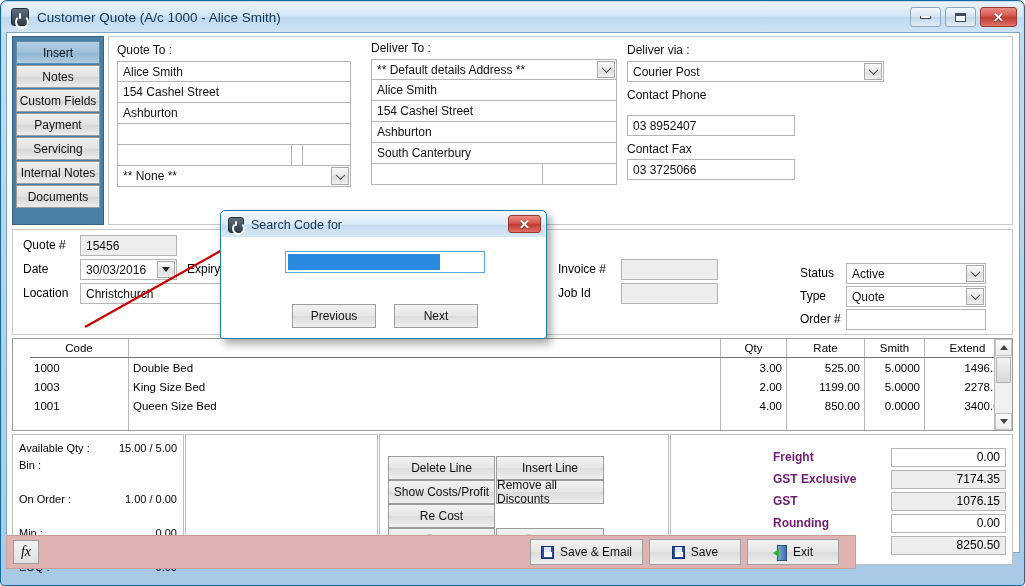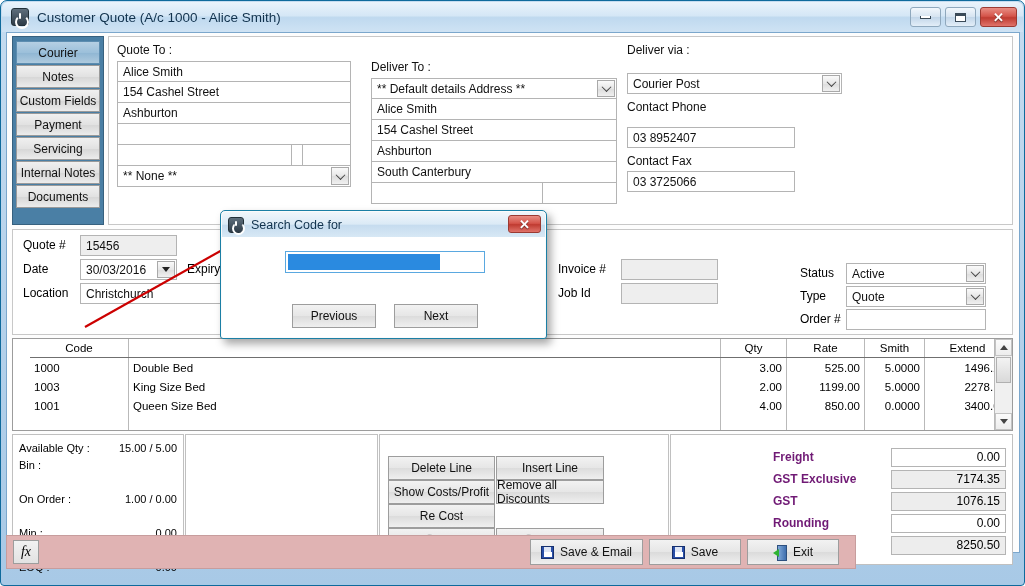--- a/index.html
+++ b/index.html
@@ -333,21 +333,21 @@
       <div class="win-btn close">
           <span class="glyph-close">✕</span>
         </div>
     </div>
   </div>
 
   <div id="client">
 
     <div id="tabrail">
       <div class="tab-item active">
-          <span>Courier</span>
+          <span>Insert</span>
         </div>
       <div class="tab-item">
           <span>Notes</span>
         </div>
       <div class="tab-item">
           <span>Custom Fields</span>
         </div>
       <div class="tab-item">
           <span>Payment</span>
         </div>
@@ -378,21 +378,21 @@
           </div>
           <div class="combo" style="border-top:none;">
             <span>** None **</span>
             <span class="arrow">
                 <i class="chev"></i>
               </span>
           </div>
         </div>
       </div>
 
-      <div class="grp" style="left:262px; top:23px; width:246px;">
+      <div class="grp" style="left:262px; top:4px; width:246px;">
         <div class="fld-label">Deliver To :</div>
         <div style="margin-top:4px;">
           <div class="combo addr-row">
             <span>** Default details Address **</span>
             <span class="arrow">
                 <i class="chev"></i>
               </span>
           </div>
           <div class="txtbox addr-row" style="border-top:none;">Alice Smith</div>
           <div class="txtbox addr-row" style="border-top:none;">154 Cashel Street</div>
@@ -400,21 +400,21 @@
           <div class="txtbox addr-row" style="border-top:none;">South Canterbury</div>
           <div style="display:flex;">
             <div class="txtbox" style="border-top:none; width:172px;"></div>
             <div class="txtbox" style="border-top:none; border-left:none; width:74px;"></div>
           </div>
         </div>
       </div>
 
       <div class="grp" style="left:518px; top:6px; width:215px;">
         <div class="fld-label">Deliver via :</div>
-        <div class="combo" style="margin-top:16px; width:215px;">
+        <div class="combo" style="margin-top:4px; width:257px;">
           <span>Courier Post</span>
           <span class="arrow">
               <i class="chev"></i>
             </span>
         </div>
         <div class="fld-label" style="margin-top:6px;">Contact Phone</div>
         <div class="txtbox" style="margin-top:13px; width:168px;">03 8952407</div>
         <div class="fld-label" style="margin-top:6px;">Contact Fax</div>
         <div class="txtbox" style="margin-top:3px; width:168px;">03 3725066</div>
       </div>

